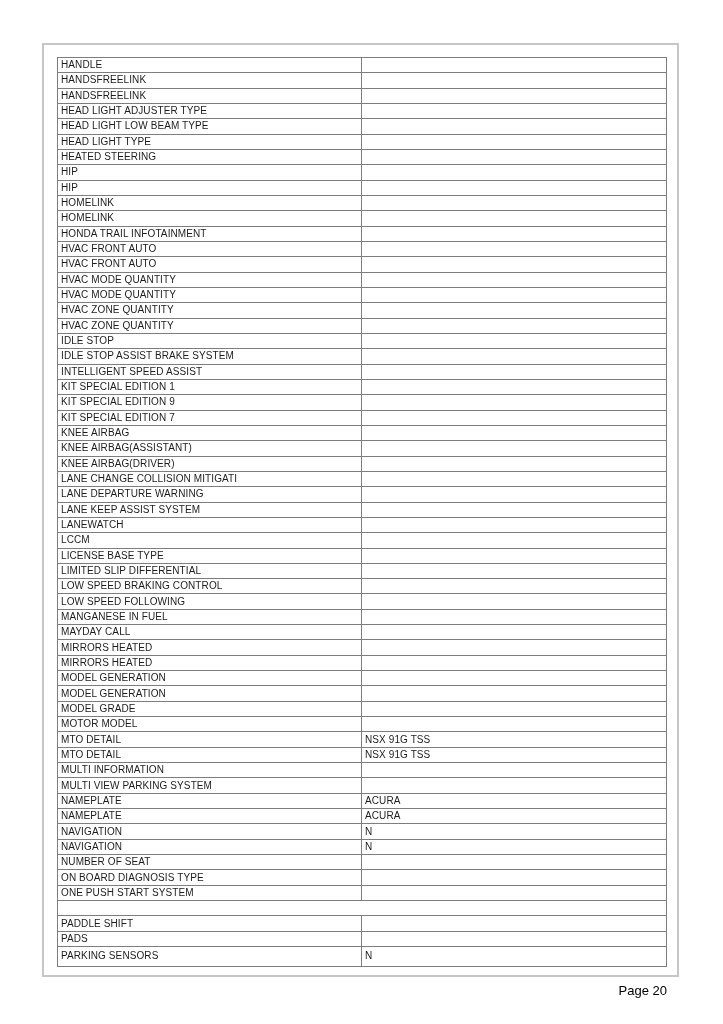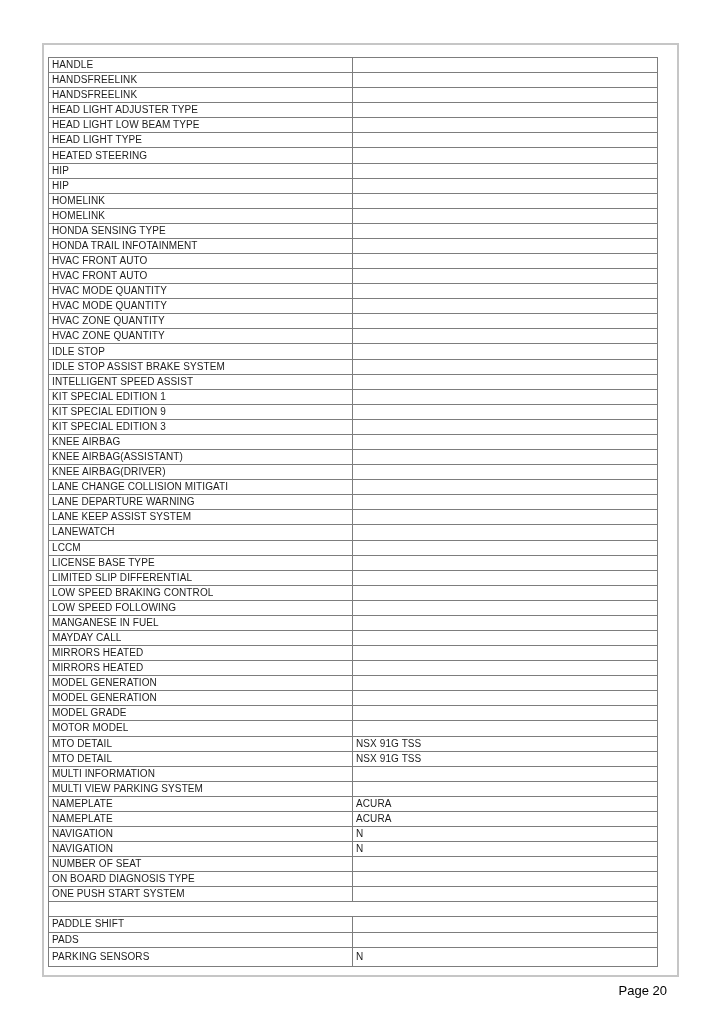--- a/index.html
+++ b/index.html
@@ -19,21 +19,21 @@
     left: 42px;
     top: 43px;
     width: 637px;
     height: 934px;
     border: 2px solid #c6c6c6;
     box-sizing: border-box;
     background: #ffffff;
   }
   .spec-table {
     position: absolute;
-    left: 48px;
+    left: 57px;
     top: 57px;
     width: 610px;
     height: 910px;
     border: 1px solid #7d7d7d;
     box-sizing: border-box;
     display: flex;
     flex-direction: column;
     background: #ffffff;
   }
   .row {
@@ -117,24 +117,20 @@
     </div>
     <div class="row">
       <div class="cell cell-attr">HOMELINK</div>
       <div class="cell cell-val"></div>
     </div>
     <div class="row">
       <div class="cell cell-attr">HOMELINK</div>
       <div class="cell cell-val"></div>
     </div>
     <div class="row">
-      <div class="cell cell-attr">HONDA SENSING TYPE</div>
-      <div class="cell cell-val"></div>
-    </div>
-    <div class="row">
       <div class="cell cell-attr">HONDA TRAIL INFOTAINMENT</div>
       <div class="cell cell-val"></div>
     </div>
     <div class="row">
       <div class="cell cell-attr">HVAC FRONT AUTO</div>
       <div class="cell cell-val"></div>
     </div>
     <div class="row">
       <div class="cell cell-attr">HVAC FRONT AUTO</div>
       <div class="cell cell-val"></div>
@@ -169,21 +165,21 @@
     </div>
     <div class="row">
       <div class="cell cell-attr">KIT SPECIAL EDITION 1</div>
       <div class="cell cell-val"></div>
     </div>
     <div class="row">
       <div class="cell cell-attr">KIT SPECIAL EDITION 9</div>
       <div class="cell cell-val"></div>
     </div>
     <div class="row">
-      <div class="cell cell-attr">KIT SPECIAL EDITION 3</div>
+      <div class="cell cell-attr">KIT SPECIAL EDITION 7</div>
       <div class="cell cell-val"></div>
     </div>
     <div class="row">
       <div class="cell cell-attr">KNEE AIRBAG</div>
       <div class="cell cell-val"></div>
     </div>
     <div class="row">
       <div class="cell cell-attr">KNEE AIRBAG(ASSISTANT)</div>
       <div class="cell cell-val"></div>
     </div>

